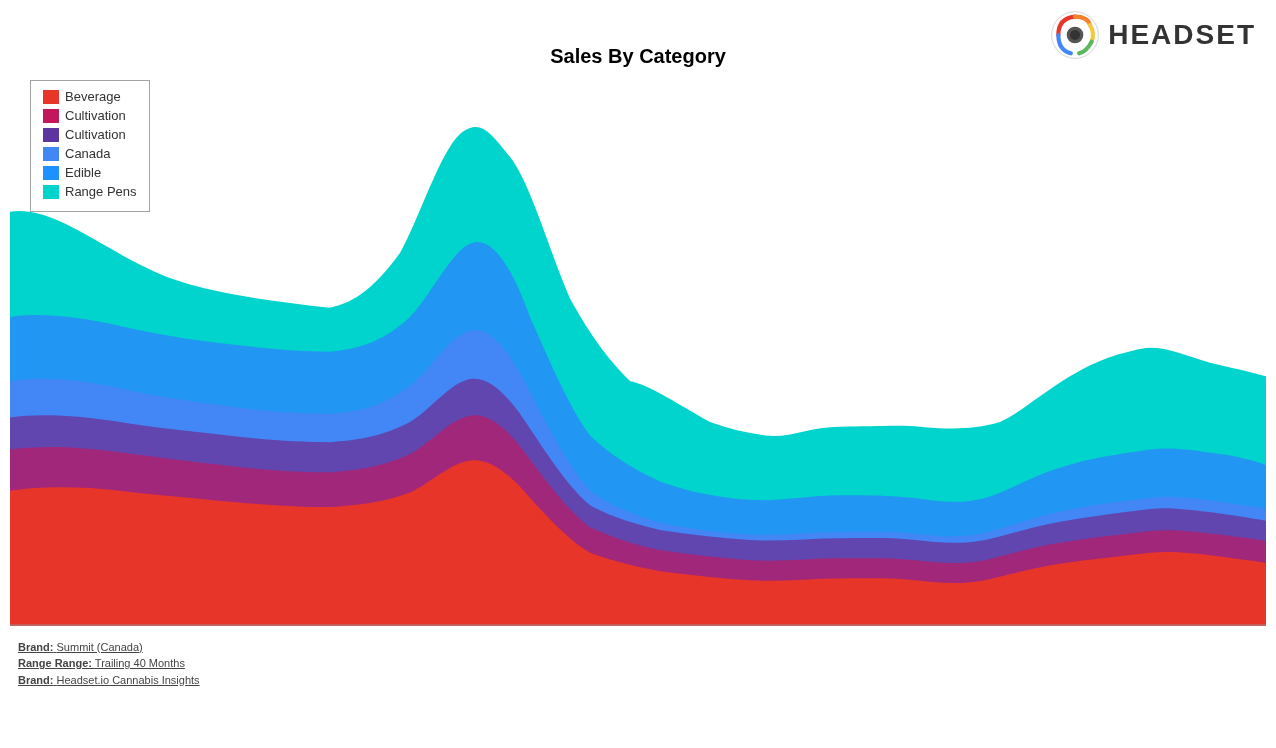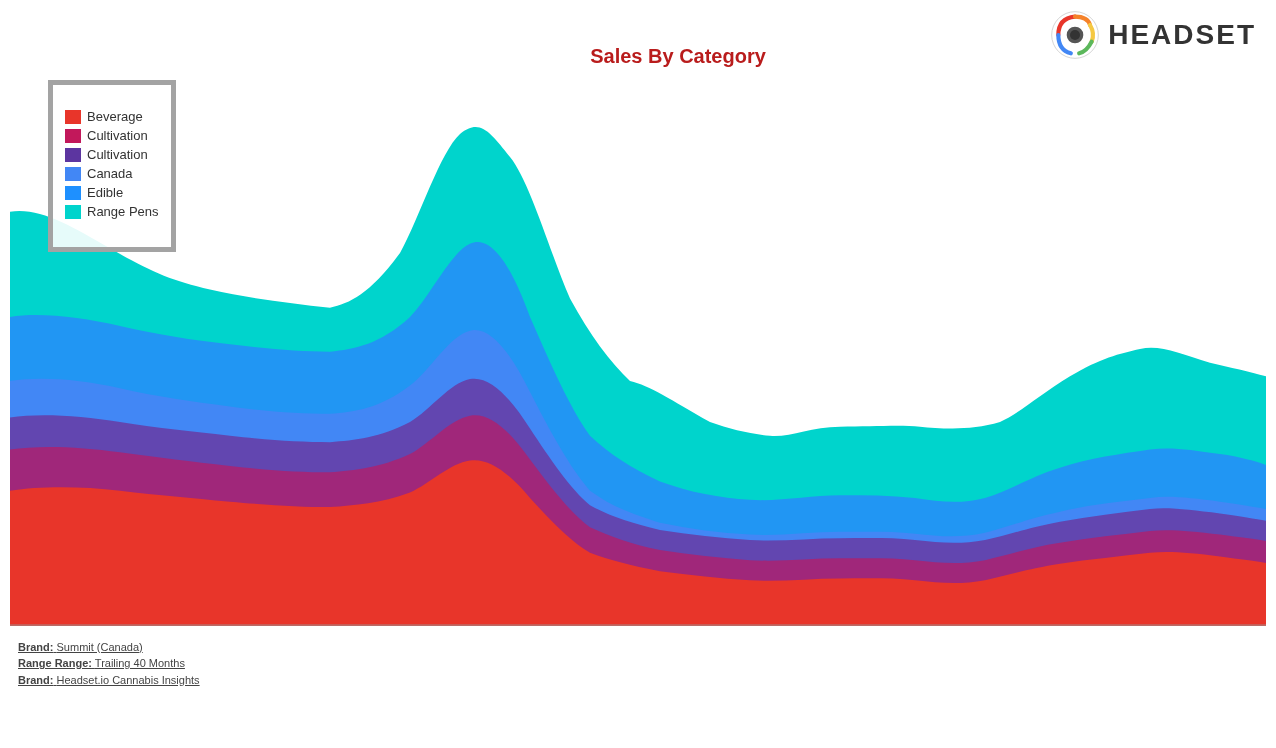--- a/index.html
+++ b/index.html
@@ -36,40 +36,39 @@
       color: #333;
     }
     
     .chart-title {
       position: absolute;
       top: 45px;
       left: 50%;
       transform: translateX(-50%);
       font-size: 20px;
       font-weight: 700;
-      color: #b91c1c;
+      color: #000000;
       white-space: nowrap;
-      margin-left: 40px;
     }
     
     .chart-container {
       position: absolute;
       top: 70px;
       left: 10px;
       right: 10px;
       bottom: 70px;
     }
     
     .legend {
       position: absolute;
       top: 80px;
-      left: 48px;
+      left: 30px;
       background: rgba(255,255,255,0.9);
-      border: 5px solid #a3a3a3;
-      padding: 24px 12px;
+      border: 1px solid #a3a3a3;
+      padding: 8px 12px;
       z-index: 10;
     }
     .legend-item {
       display: flex;
       align-items: center;
       gap: 6px;
       margin-bottom: 4px;
       font-size: 13px;
       color: #333;
     }

